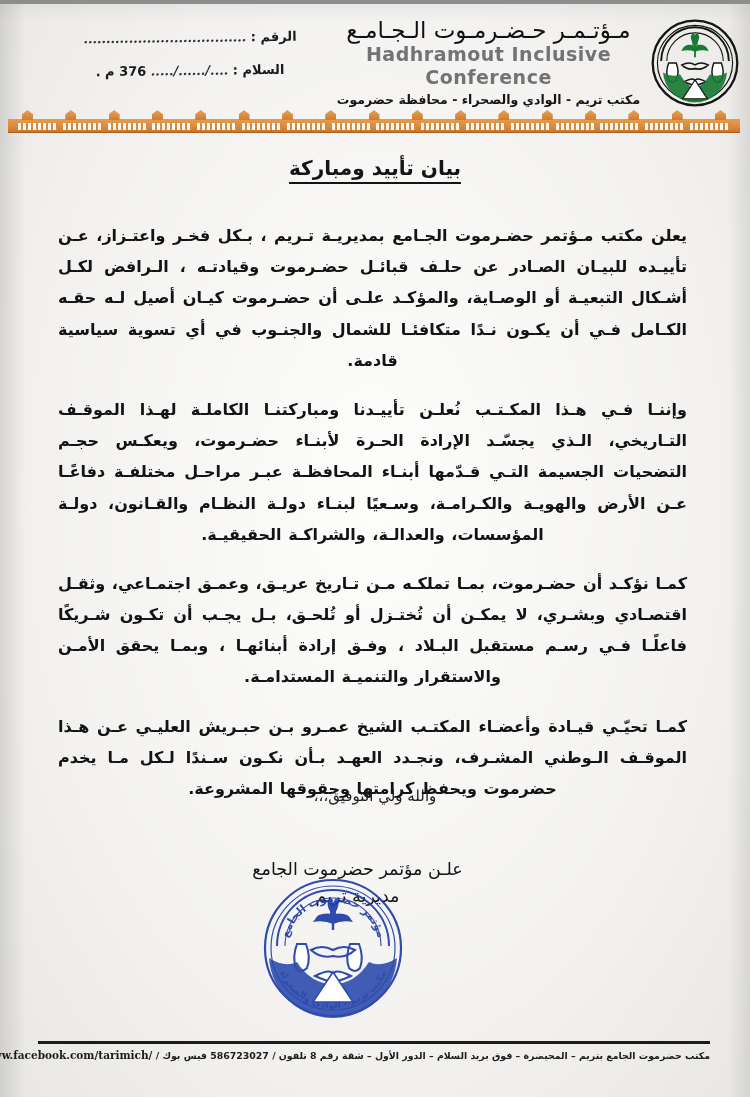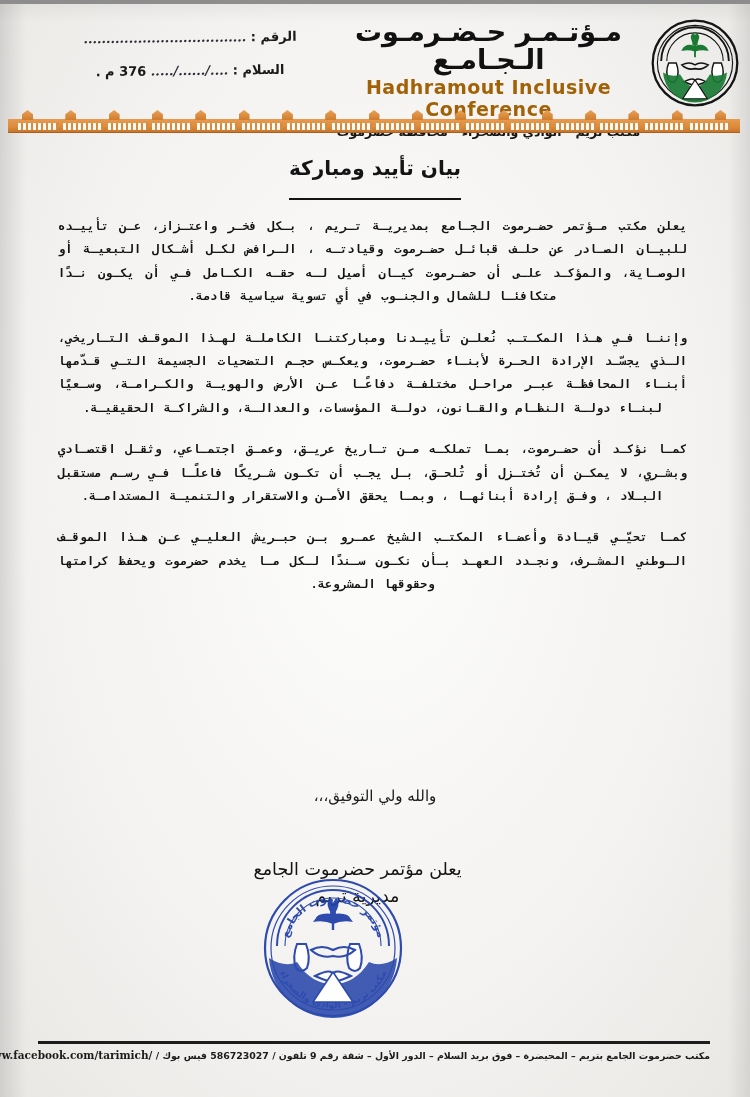--- a/index.html
+++ b/index.html
@@ -86,31 +86,31 @@
     height: 94px;
   }
   .brand-text {
     position: absolute;
     top: 4px;
     right: 98px;
     left: 6px;
     text-align: center;
   }
   .brand-ar {
-    font-size: 27px;
-    font-weight: bold;
+    font-size: 23px;
+    font-weight: normal;
     color: #111;
     letter-spacing: 3px;
     line-height: 1.05;
     font-family: "DejaVu Sans", sans-serif;
   }
   .brand-en {
     font-size: 19px;
     font-weight: bold;
-    color: #a16207;
+    color: #737373;
     letter-spacing: 0.5px;
     line-height: 1.2;
     margin-top: 1px;
     font-family: "DejaVu Sans", sans-serif;
     direction: ltr;
   }
   .brand-sub {
     font-size: 12.5px;
     font-weight: bold;
     color: #151515;
@@ -174,41 +174,40 @@
     top: 152px;
     left: 0; right: 0;
     text-align: center;
   }
   .doc-title span {
     font-size: 20px;
     font-weight: bold;
     color: #141414;
     letter-spacing: 2px;
     border-bottom: 2px solid #141414;
-    padding-bottom: 18px;
+    padding-bottom: 2px;
   }
 
   .content {
     position: absolute;
     top: 200px;
     right: 63px;
     left: 58px;
     direction: rtl;
     text-align: justify;
     text-align-last: center;
   }
   .para {
-    font-size: 12px;
+    font-size: 16px;
     font-weight: bold;
     line-height: 1.95;
     color: #131313;
     margin-bottom: 18px;
     text-align: justify;
     word-spacing: 1px;
-    font-family: Liberation Mono, monospace;
   }
   .para:last-child { margin-bottom: 0; }
 
   .closing {
     position: absolute;
     top: 782px;
     left: 0; right: 0;
     text-align: center;
     direction: rtl;
   }
@@ -383,21 +382,21 @@
       <p class="para">وإننـا فـي هـذا المكـتـب نُعلـن تأييـدنا ومباركتنـا الكاملـة لهـذا الموقـف التـاريخي، الـذي يجسّـد الإرادة الحـرة لأبنـاء حضـرموت، ويعكـس حجـم التضحيات الجسيمة التـي قـدّمها أبنـاء المحافظـة عبـر مراحـل مختلفـة دفاعًـا عـن الأرض والهويـة والكـرامـة، وسـعيًا لبنـاء دولـة النظـام والقـانون، دولـة المؤسسات، والعدالـة، والشراكـة الحقيقيـة.</p>
       <p class="para">كمـا نؤكـد أن حضـرموت، بمـا تملكـه مـن تـاريخ عريـق، وعمـق اجتمـاعي، وثقـل اقتصـادي وبشـري، لا يمكـن أن تُختـزل أو تُلحـق، بـل يجـب أن تكـون شـريكًا فاعلًـا فـي رسـم مستقبل البـلاد ، وفـق إرادة أبنائهـا ، وبمـا يحقق الأمـن والاستقرار والتنميـة المستدامـة.</p>
       <p class="para">كمـا تحيّـي قيـادة وأعضـاء المكتـب الشيخ عمـرو بـن حبـريش العليـي عـن هـذا الموقـف الـوطني المشـرف، ونجـدد العهـد بـأن نكـون سـندًا لـكل مـا يخدم حضرموت ويحفظ كرامتها وحقوقها المشروعة.</p>
     </div>
 
     <div class="closing">
       <span>والله ولي التوفيق،،،</span>
     </div>
 
     <div class="signature">
-      <div class="sig-line">يعلن مؤتمر حضرموت الجامع</div>
+      <div class="sig-line">علـن مؤتمر حضرموت الجامع</div>
       <div class="sig-line">مديرية تريم</div>
     </div>
 
     <div class="stamp">
       <svg viewBox="0 0 160 152" width="160" height="152" aria-hidden="true">
         <g fill="none" stroke="#1f3fa8" stroke-width="2.2">
 
           <circle cx="80" cy="76" r="68"></circle>
           <circle cx="80" cy="76" r="62" stroke-width="1.2"></circle>
 
@@ -435,21 +434,21 @@
 
         <path d="M16 86 A64 64 0 0 0 80 146 A64 64 0 0 0 144 86 q-16 10 -28 4 q-14 22 -36 22 q-22 0 -36 -22 q-12 6 -28 -4 z" fill="#1f3fa8" opacity=".9"></path>
 
         <path d="M80 100 l20 30 l-40 0 z" fill="#ffffff" stroke="#1f3fa8" stroke-width="1.6"></path>
       </svg>
     </div>
 
     <div class="footer">
       <div class="foot-rule"></div>
       <div class="foot-text">
-        <span>مكتب حضرموت الجامع بتريم – المحيضرة – فوق بريد السلام – الدور الأول – شقة رقم 9 تلفون /</span>
+        <span>مكتب حضرموت الجامع بتريم – المحيضرة – فوق بريد السلام – الدور الأول – شقة رقم 8 تلفون /</span>
         <span>586723027</span>
         <span>فيس بوك /</span>
         <span class="foot-url">www.facebook.com/tarimich/</span>
       </div>
     </div>
 
   </div>
 </div>
 
 </body></html>

